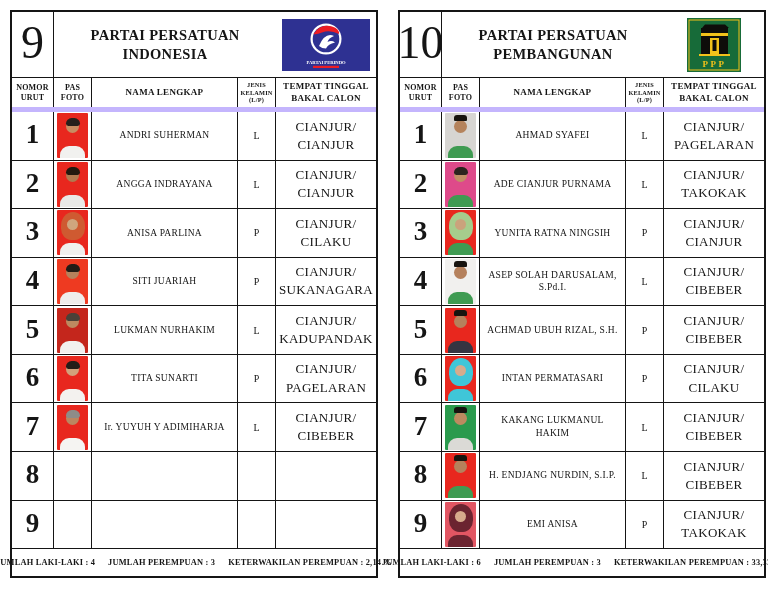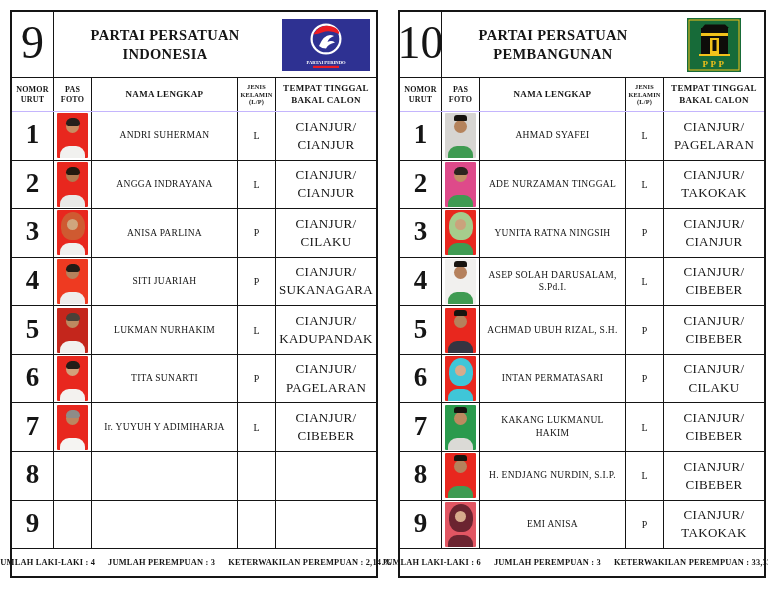--- a/index.html
+++ b/index.html
@@ -26,21 +26,21 @@
     flex:1; display:flex; align-items:center; justify-content:center; text-align:center;
     font-weight:700; font-size:14.5px; line-height:1.3; letter-spacing:.3px; padding:0 6px;
   }
   .party-logo { width:100px; display:flex; align-items:center; justify-content:center;text-decoration:underline; }
 
   
   .grid5 { display:grid; grid-template-columns:42px 38px 1fr 38px 100px; }
   .cell { border-right:1px solid #151515; display:flex; align-items:center; justify-content:center; text-align:center; overflow:hidden; }
   .cell:last-child { border-right:none; }
 
-  .col-header { height:34px; border-bottom:1px solid #c4b5fd; }
+  .col-header { height:34px; border-bottom:5px solid #c4b5fd; }
   .col-header .cell { font-weight:700; line-height:1.25; padding:1px 2px; }
   .h-nomor, .h-foto { font-size:8px; letter-spacing:.2px; }
   .h-nama, .h-tempat { font-size:9px; letter-spacing:.3px; }
   .h-jenis { font-size:6.3px; letter-spacing:.2px; }
 
   .data-rows { flex:1; display:flex; flex-direction:column; }
   .row { flex:1; border-bottom:1px solid #151515; }
   .row:last-child { border-bottom:none; }
   .c-num { font-size:27px; font-weight:700; line-height:1; padding-bottom:2px; }
   .c-nama { font-size:9.5px; letter-spacing:.3px; line-height:1.35; padding:2px 6px; }
@@ -276,21 +276,21 @@
   </div>
         <div class="row grid5">
     <div class="cell c-num">2</div>
     <div class="cell c-foto">
             <div class="photo" style="background: rgb(222, 74, 138);">
               <div class="p-torso" style="background: rgb(63, 155, 82);"></div>
               <div class="p-head" style="background: rgb(193, 143, 102);"></div>
               <div class="p-hair" style="background: rgb(44, 36, 30);"></div>
             </div>
           </div>
-    <div class="cell c-nama">ADE NURZAMAN TINGGAL</div>
+    <div class="cell c-nama">ADE CIANJUR PURNAMA</div>
     <div class="cell c-jk">L</div>
     <div class="cell c-tt">
       <div>CIANJUR/</div>
       <div>TAKOKAK</div>
     </div>
   </div>
         <div class="row grid5">
     <div class="cell c-num">3</div>
     <div class="cell c-foto">
             <div class="photo" style="background: rgb(232, 39, 30);">

